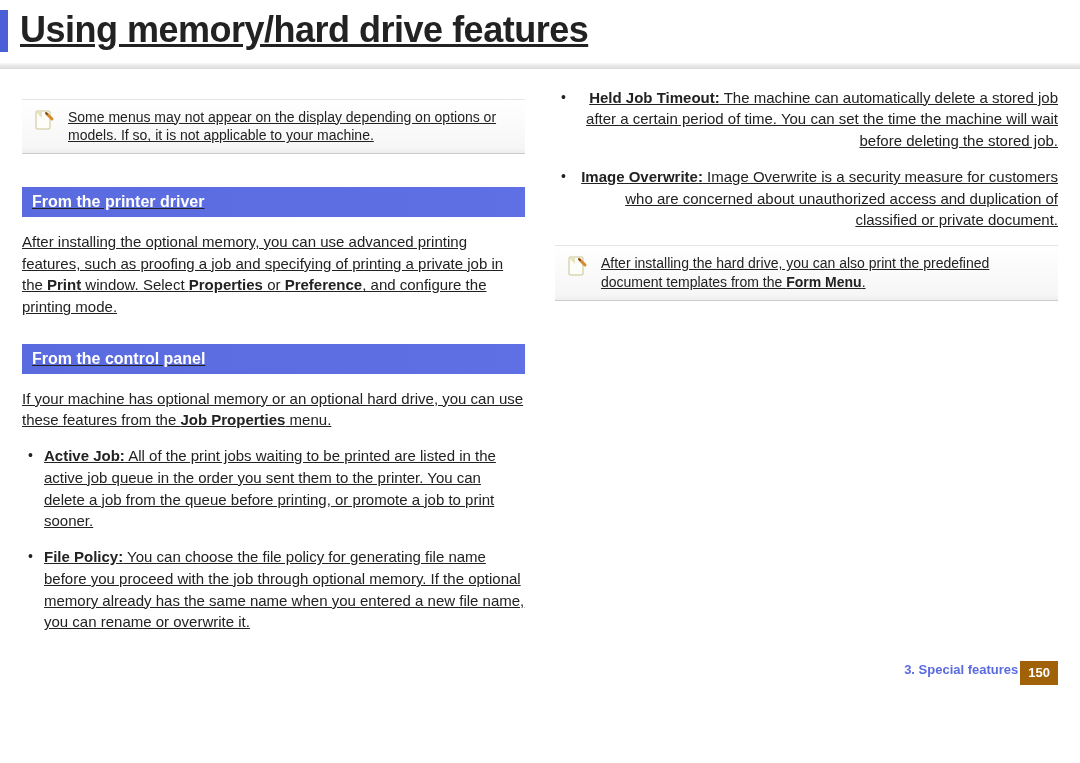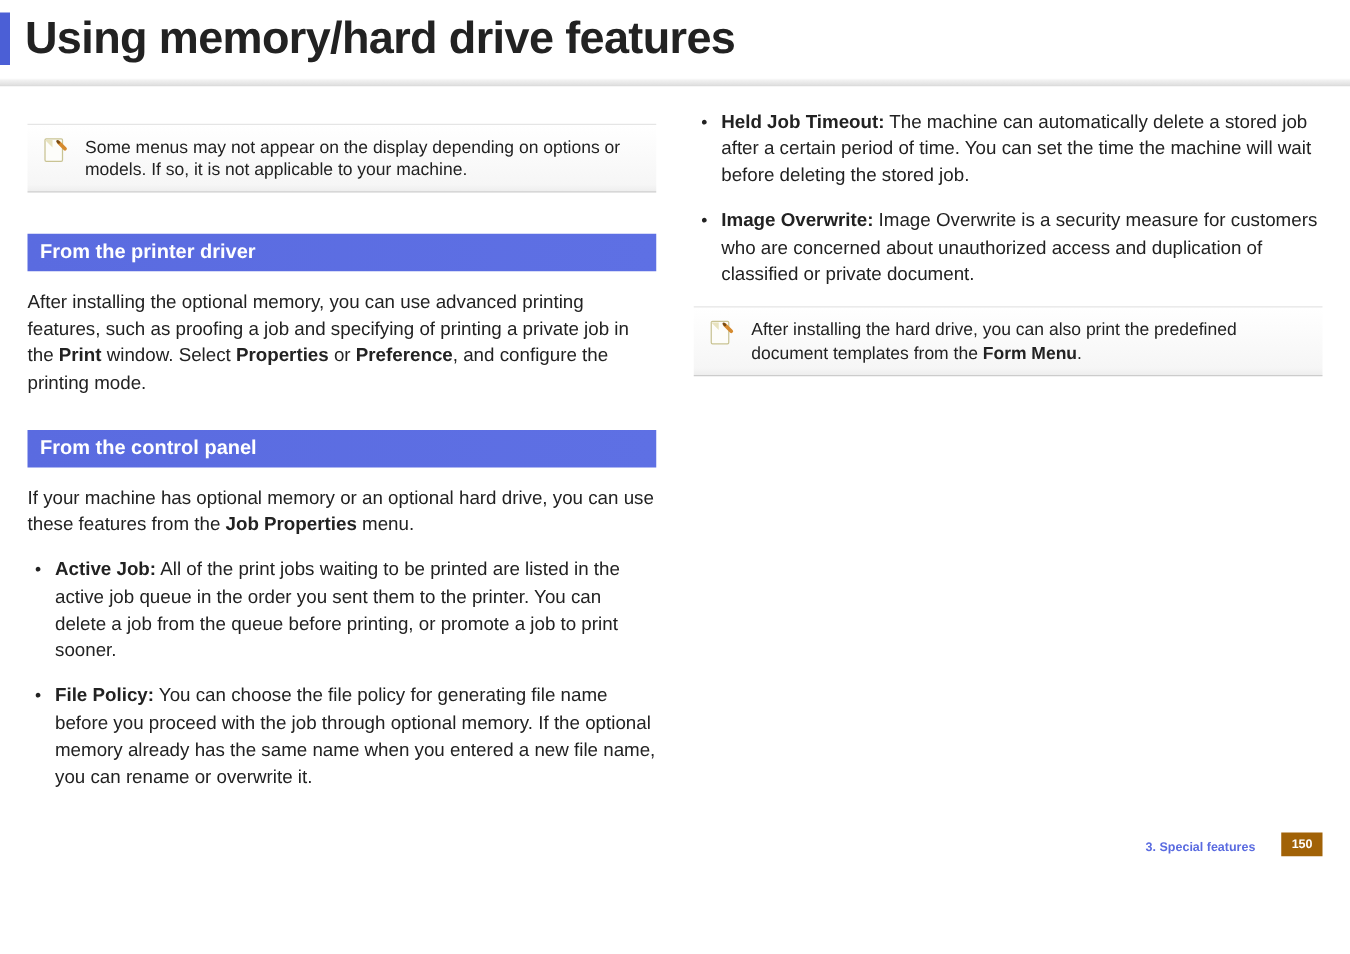--- a/index.html
+++ b/index.html
@@ -11,20 +11,21 @@
     color: #222;
     background: #fff;
     font-size: 15px;
     line-height: 1.35;
   }
   .page {
     position: relative;
     width: 1080px;
     height: 699px;
     box-sizing: border-box;
+    text-decoration: underline;
   }
   .title-bar {
     position: relative;
     padding: 0 0 0 0;
   }
   .title-bar .blue-tab {
     position: absolute;
     left: 0;
     top: 10px;
     width: 8px;
@@ -107,24 +108,24 @@
     position: absolute;
     left: 6px;
     top: 0;
     font-size: 14px;
   }
 
   .footer {
     position: absolute;
     right: 22px;
     bottom: 14px;
-    font-size: 10px;
+    font-size: 13px;
     display: flex;
-    align-items: flex-end;
-    gap: 21px;
+    align-items: flex-start;
+    gap: 2px;
   }
   .footer .chapter {
     color: #5a6be0;
     font-weight: 700;
   }
   .footer .pagenum {
     background: #a16207;
     color: #fff;
     font-weight: 700;
     padding: 3px 8px;
@@ -175,21 +176,21 @@
         </li>
         <li>
           <span class="b">File Policy:</span><span>  You can choose the file policy for generating file name before you proceed with the job through optional memory. If the optional memory already has the same name when you entered a new file name, you can rename or overwrite it.</span>
         </li>
       </ul>
 
     </div>
 
     <div class="col">
 
-      <ul class="bullets" style="margin-top:0;">
+      <ul class="bullets" style="margin-top:0;text-align:right;">
         <li>
           <span class="b">Held Job Timeout:</span><span> The machine can automatically delete a stored job after a certain period of time. You can set the time the machine will wait before deleting the stored job.</span>
         </li>
         <li>
           <span class="b">Image Overwrite:</span><span> Image Overwrite is a security measure for customers who are concerned about unauthorized access and duplication of classified or private document.</span>
         </li>
       </ul>
 
       <div class="note-box">
         <span class="note-icon">

